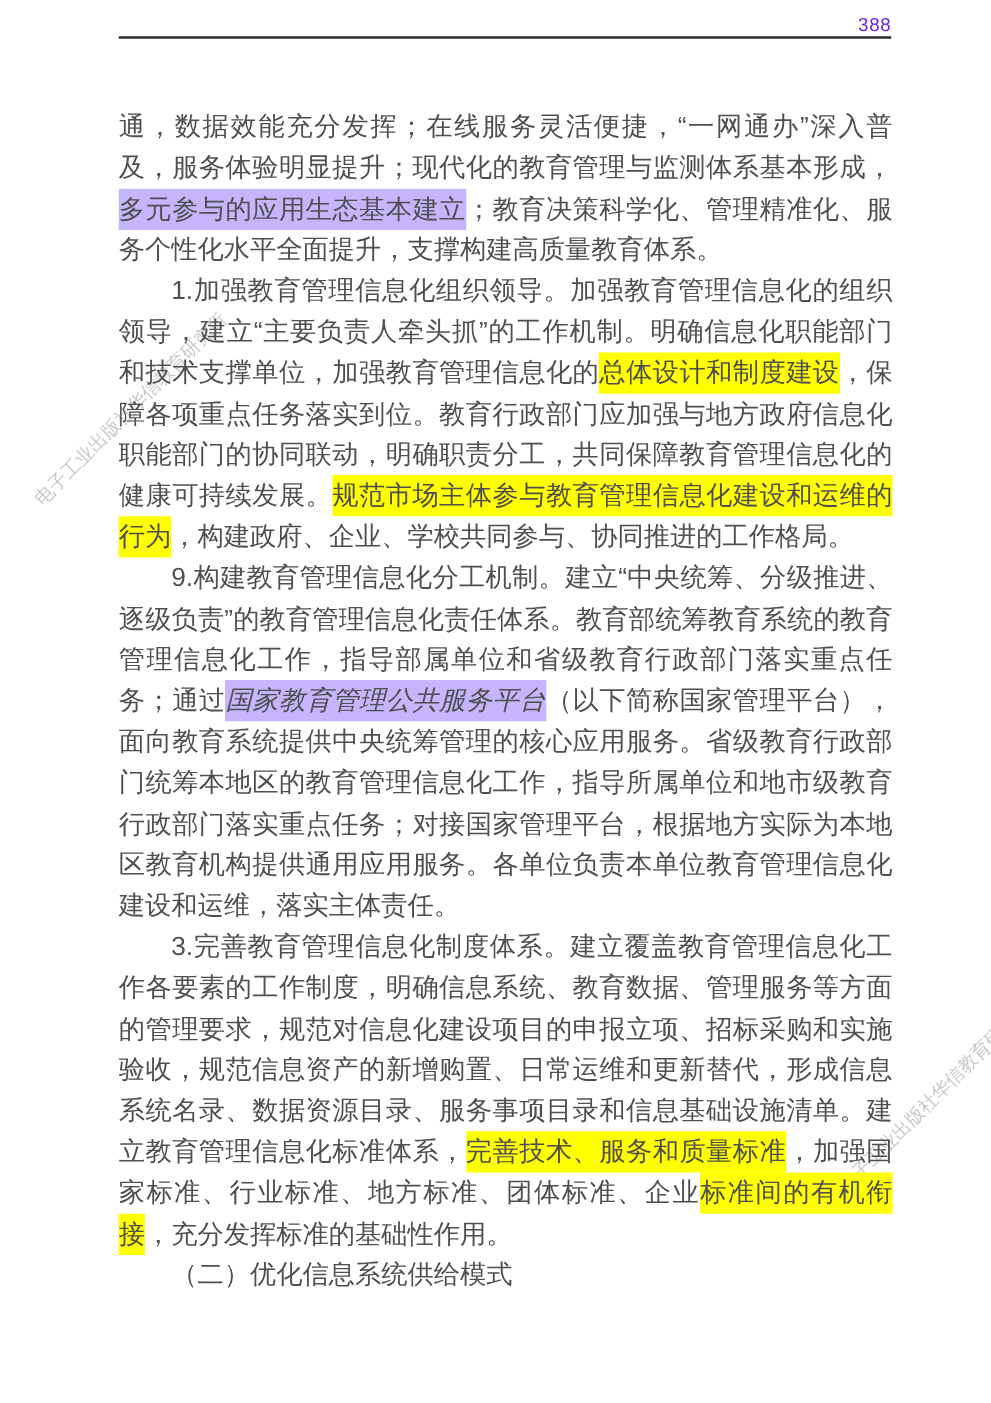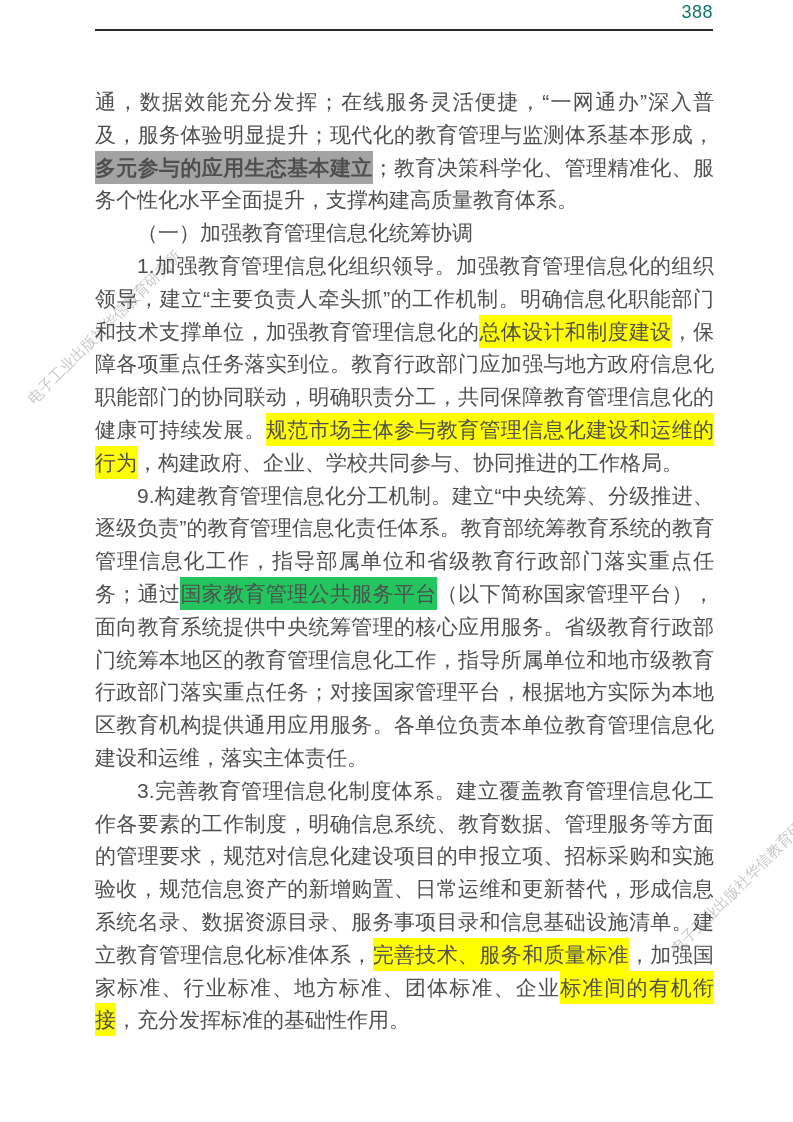--- a/index.html
+++ b/index.html
@@ -7,24 +7,24 @@
   .page {
     position: relative;
     width: 793px;
     height: 1122px;
     background: #ffffff;
     overflow: hidden;
     font-family: "Liberation Sans", "DejaVu Sans", sans-serif;
   }
   .page-number {
     position: absolute;
-    top: 2px;
+    top: 12px;
     right: 80px;
-    font-size: 18px;
-    color: #0f766e;
+    font-size: 15px;
+    color: #6d28d9;
     letter-spacing: 0.5px;
   }
   .header-rule {
     position: absolute;
     top: 29px;
     left: 95px;
     width: 618px;
     height: 2px;
     background: #2c2c2c;
   }
@@ -62,19 +62,19 @@
 </style>
 </head>
 <body>
 
 <div class="page">
   <div class="watermark wm-top-left">电子工业出版社华信教育研究所</div>
   <div class="watermark wm-bottom-right">电子工业出版社华信教育研究所</div>
   <div class="page-number">388</div>
   <div class="header-rule"></div>
   <div class="doc-body">
-      <p class="para body"><span>通，数据效能充分发挥；在线服务灵活便捷，“一网通办”深入普及，服务体验明显提升；现代化的教育管理与监测体系基本形成，</span><mark class="hl" style="background: #a3a3a3; font-weight: bold;">多元参与的应用生态基本建立</mark><span>；教育决策科学化、管理精准化、服务个性化水平全面提升，支撑构建高质量教育体系。</span></p>
-      <p class="para body indent"><span>（一）加强教育管理信息化统筹协调</span></p>
+      <p class="para body"><span>通，数据效能充分发挥；在线服务灵活便捷，“一网通办”深入普及，服务体验明显提升；现代化的教育管理与监测体系基本形成，</span><mark class="hl" style="background: #c4b5fd;">多元参与的应用生态基本建立</mark><span>；教育决策科学化、管理精准化、服务个性化水平全面提升，支撑构建高质量教育体系。</span></p>
       <p class="para body indent"><span>1.加强教育管理信息化组织领导。加强教育管理信息化的组织领导，建立“主要负责人牵头抓”的工作机制。明确信息化职能部门和技术支撑单位，加强教育管理信息化的</span><mark class="hl" style="background: rgb(255, 255, 0);">总体设计和制度建设</mark><span>，保障各项重点任务落实到位。教育行政部门应加强与地方政府信息化职能部门的协同联动，明确职责分工，共同保障教育管理信息化的健康可持续发展。</span><mark class="hl" style="background: rgb(255, 255, 0);">规范市场主体参与教育管理信息化建设和运维的行为</mark><span>，构建政府、企业、学校共同参与、协同推进的工作格局。</span></p>
-      <p class="para body indent"><span>9.构建教育管理信息化分工机制。建立“中央统筹、分级推进、逐级负责”的教育管理信息化责任体系。教育部统筹教育系统的教育管理信息化工作，指导部属单位和省级教育行政部门落实重点任务；通过</span><mark class="hl" style="background: #22c55e;">国家教育管理公共服务平台</mark><span>（以下简称国家管理平台），面向教育系统提供中央统筹管理的核心应用服务。省级教育行政部门统筹本地区的教育管理信息化工作，指导所属单位和地市级教育行政部门落实重点任务；对接国家管理平台，根据地方实际为本地区教育机构提供通用应用服务。各单位负责本单位教育管理信息化建设和运维，落实主体责任。</span></p>
+      <p class="para body indent"><span>9.构建教育管理信息化分工机制。建立“中央统筹、分级推进、逐级负责”的教育管理信息化责任体系。教育部统筹教育系统的教育管理信息化工作，指导部属单位和省级教育行政部门落实重点任务；通过</span><mark class="hl" style="background: #c4b5fd; font-style: italic;">国家教育管理公共服务平台</mark><span>（以下简称国家管理平台），面向教育系统提供中央统筹管理的核心应用服务。省级教育行政部门统筹本地区的教育管理信息化工作，指导所属单位和地市级教育行政部门落实重点任务；对接国家管理平台，根据地方实际为本地区教育机构提供通用应用服务。各单位负责本单位教育管理信息化建设和运维，落实主体责任。</span></p>
       <p class="para body indent"><span>3.完善教育管理信息化制度体系。建立覆盖教育管理信息化工作各要素的工作制度，明确信息系统、教育数据、管理服务等方面的管理要求，规范对信息化建设项目的申报立项、招标采购和实施验收，规范信息资产的新增购置、日常运维和更新替代，形成信息系统名录、数据资源目录、服务事项目录和信息基础设施清单。建立教育管理信息化标准体系，</span><mark class="hl" style="background: rgb(255, 255, 0);">完善技术、服务和质量标准</mark><span>，加强国家标准、行业标准、地方标准、团体标准、企业</span><mark class="hl" style="background: rgb(255, 255, 0);">标准间的有机衔接</mark><span>，充分发挥标准的基础性作用。</span></p>
+      <p class="para body indent"><span>（二）优化信息系统供给模式</span></p>
     </div>
 </div>
 
 </body></html>

